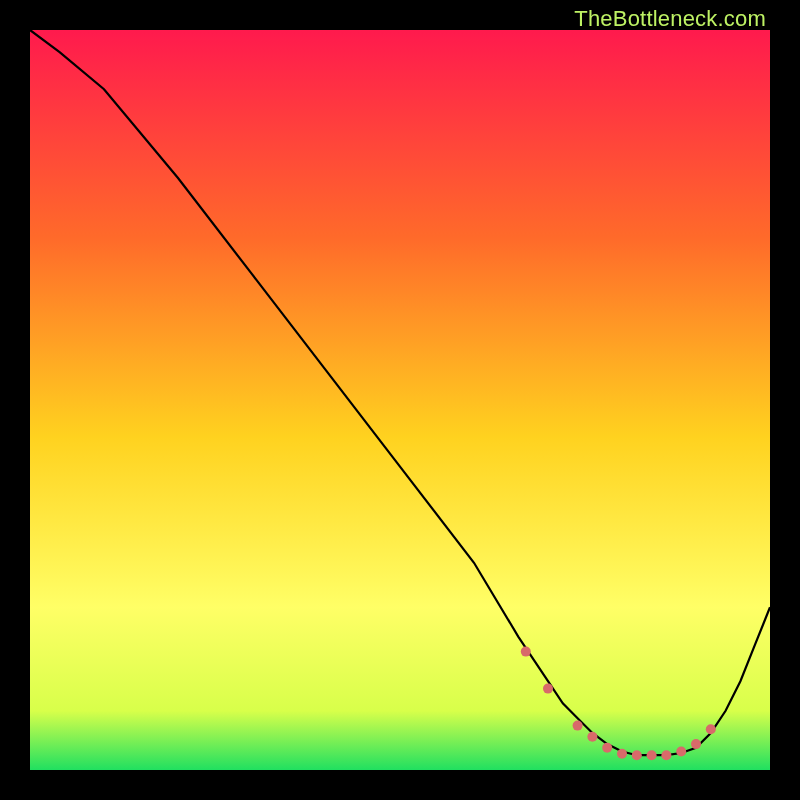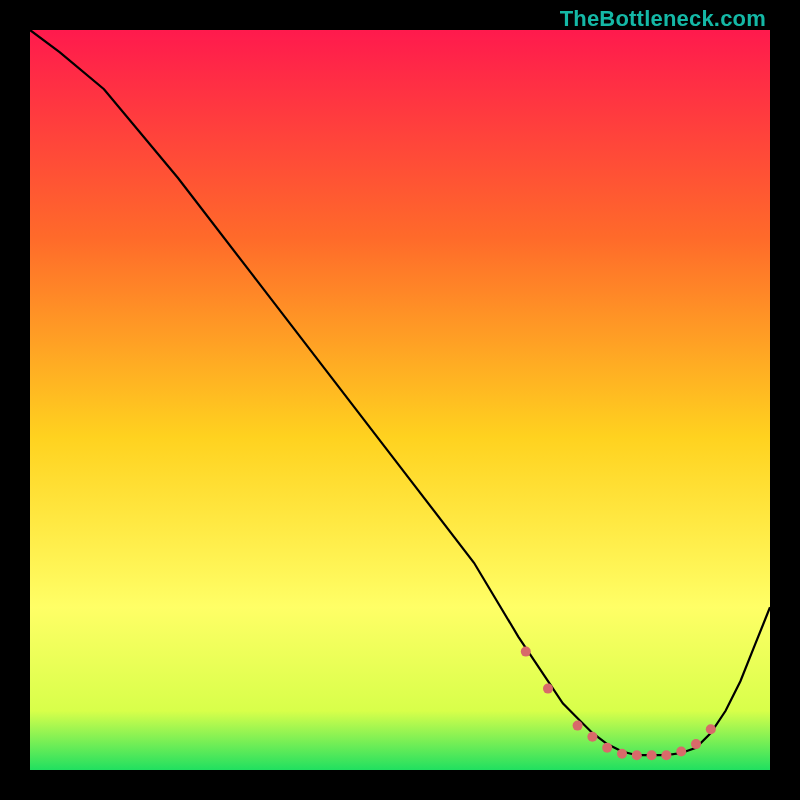--- a/index.html
+++ b/index.html
@@ -23,23 +23,23 @@
     position: absolute;
     left: 0;
     top: 0;
     width: 740px;
     height: 740px;
   }
   .watermark {
     position: absolute;
     top: 6px;
     right: 34px;
-    color: #14b8a6;
+    color: #bef264;
     font-size: 22px;
-    font-weight: 700;
+    font-weight: 400;
     letter-spacing: 0.2px;
   }
   svg { display: block; }
 </style>
 </head>
 <body>
 
 <div class="watermark">TheBottleneck.com</div>
 
 <div class="frame">

